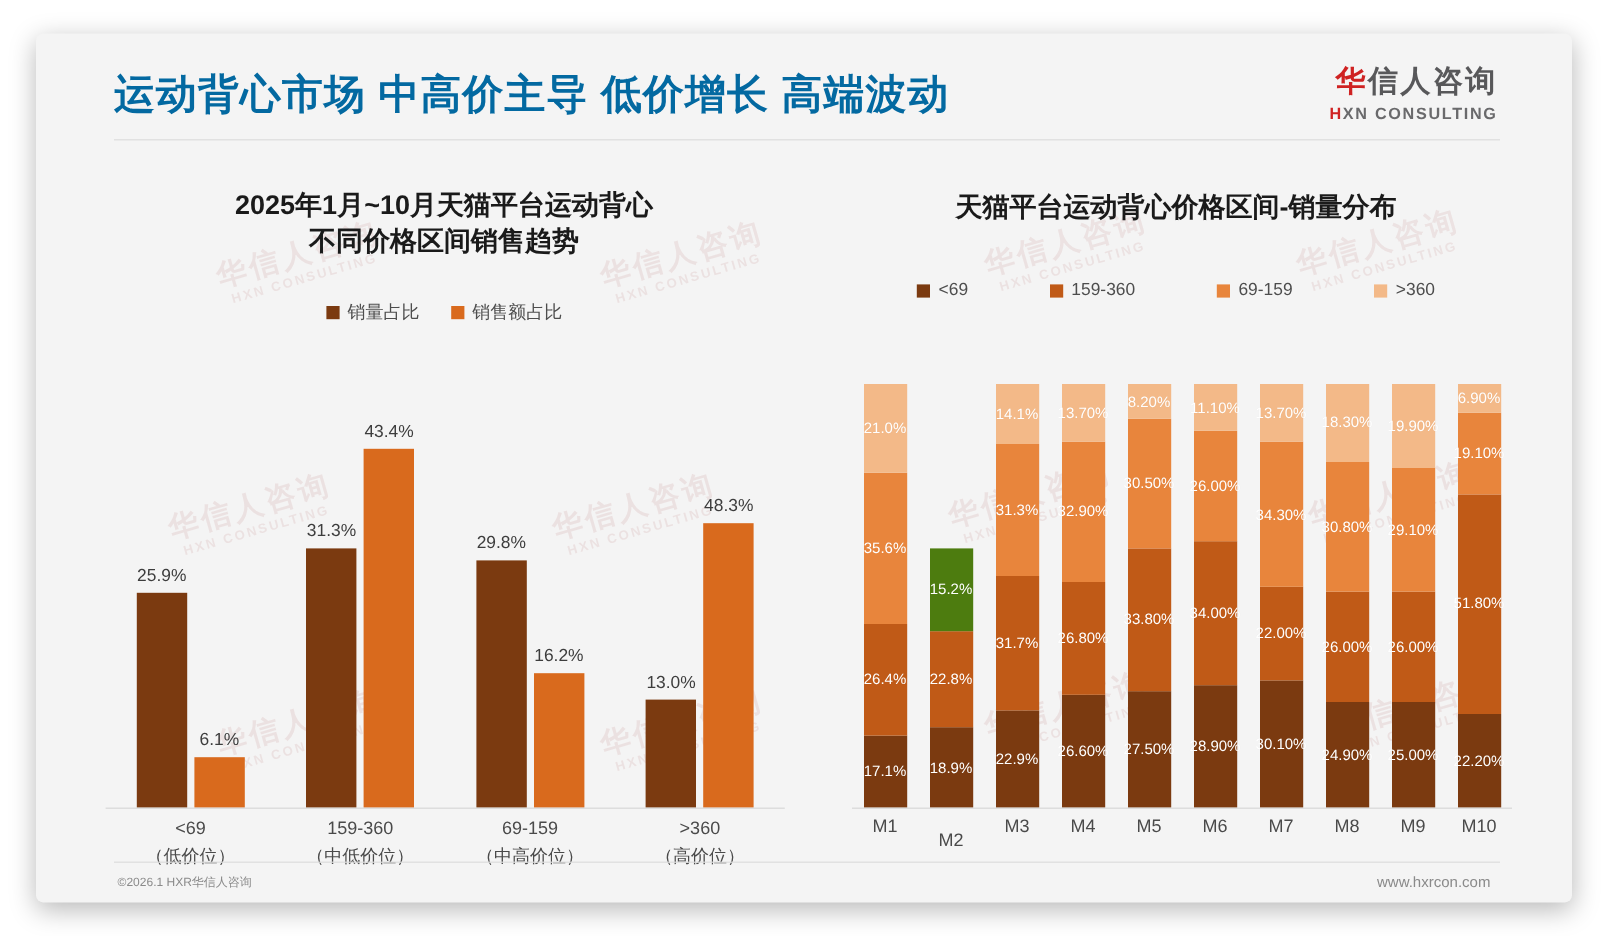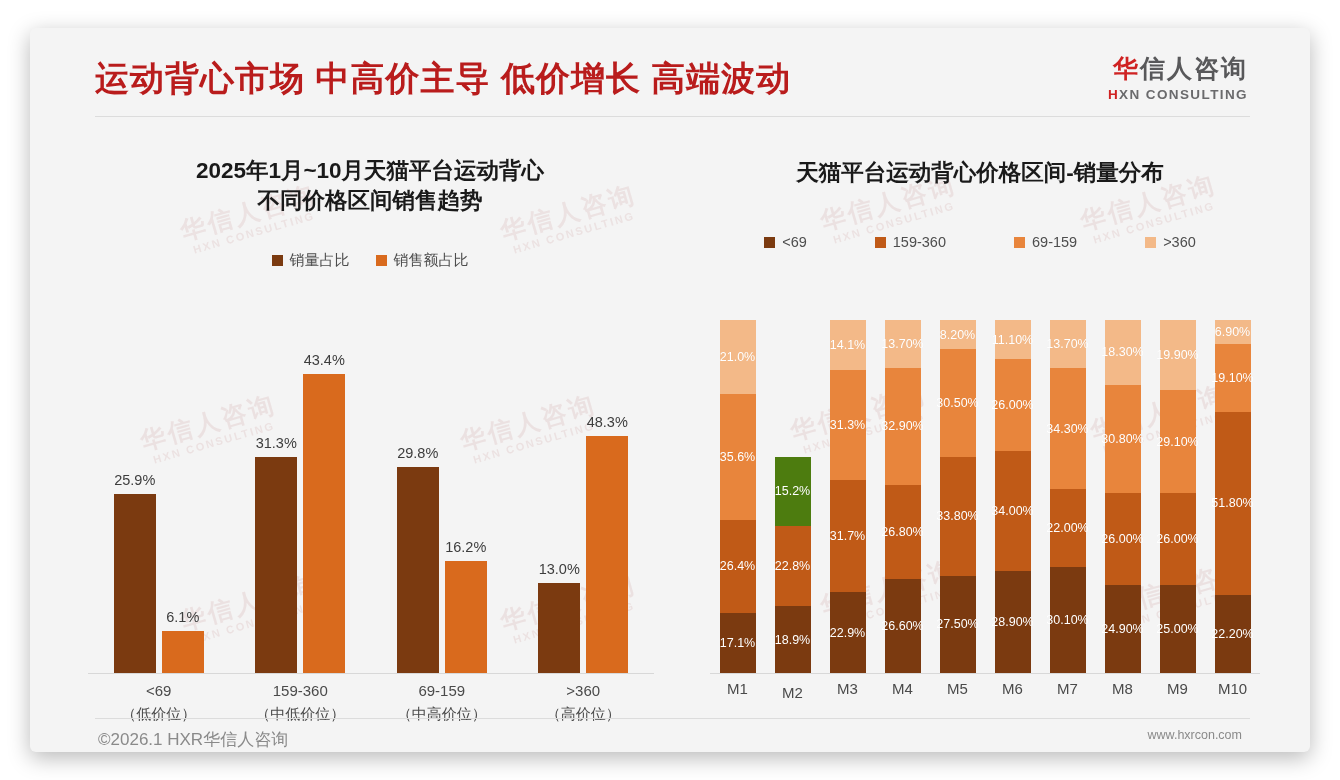--- a/index.html
+++ b/index.html
@@ -20,21 +20,21 @@
   }
 
   
   .hdr {
     position: absolute; left: 0; top: 0;
     width: 100%; height: 92px;
   }
   .hdr-title {
     position: absolute; left: 65px; top: 28px;
     font-size: 34px; font-weight: bold;
-    color: #b91c1c;
+    color: #0369a1;
     letter-spacing: 1px;
     white-space: nowrap;
   }
   .hdr-rule {
     position: absolute; left: 65px; top: 88px;
     width: 1155px; height: 1px;
     background: #dcdcdc;
   }
   .logo {
     position: absolute; right: 62px; top: 28px;
@@ -151,21 +151,21 @@
     white-space: nowrap;
   }
 
   
   .ftr-rule {
     position: absolute; left: 65px; top: 690px;
     width: 1155px; height: 1px; background: #dcdcdc;
   }
   .ftr-left {
     position: absolute; left: 68px; top: 700px;
-    font-size: 17px; color: #8a8a8a;
+    font-size: 10px; color: #8a8a8a;
   }
   .ftr-right {
     position: absolute; right: 68px; top: 700px;
     font-size: 12.5px; color: #8a8a8a;
   }
 </style>
 </head>
 <body>
 
 <div id="slide">
@@ -457,21 +457,21 @@
             <span>19.10%</span>
           </div>
           <div class="seg" style="height: 24.357px; background: rgb(243, 185, 136);">
             <span>6.90%</span>
           </div>
         </div>
       </div>
     <div id="rightAxis"></div>
     <div id="rightCats">
         <div class="rcat" style="left: 27.5px; top: 0px;">M1</div>
-        <div class="rcat" style="left: 82.5px; top: 4px;">M2</div>
+        <div class="rcat" style="left: 82.5px; top: 12px;">M2</div>
         <div class="rcat" style="left: 137.5px; top: 0px;">M3</div>
         <div class="rcat" style="left: 192.5px; top: 0px;">M4</div>
         <div class="rcat" style="left: 247.5px; top: 0px;">M5</div>
         <div class="rcat" style="left: 302.5px; top: 0px; text-align: right;">M6</div>
         <div class="rcat" style="left: 357.5px; top: 0px;">M7</div>
         <div class="rcat" style="left: 412.5px; top: 0px; text-align: right;">M8</div>
         <div class="rcat" style="left: 467.5px; top: 0px;">M9</div>
         <div class="rcat" style="left: 522.5px; top: 0px;">M10</div>
       </div>
   </div>

